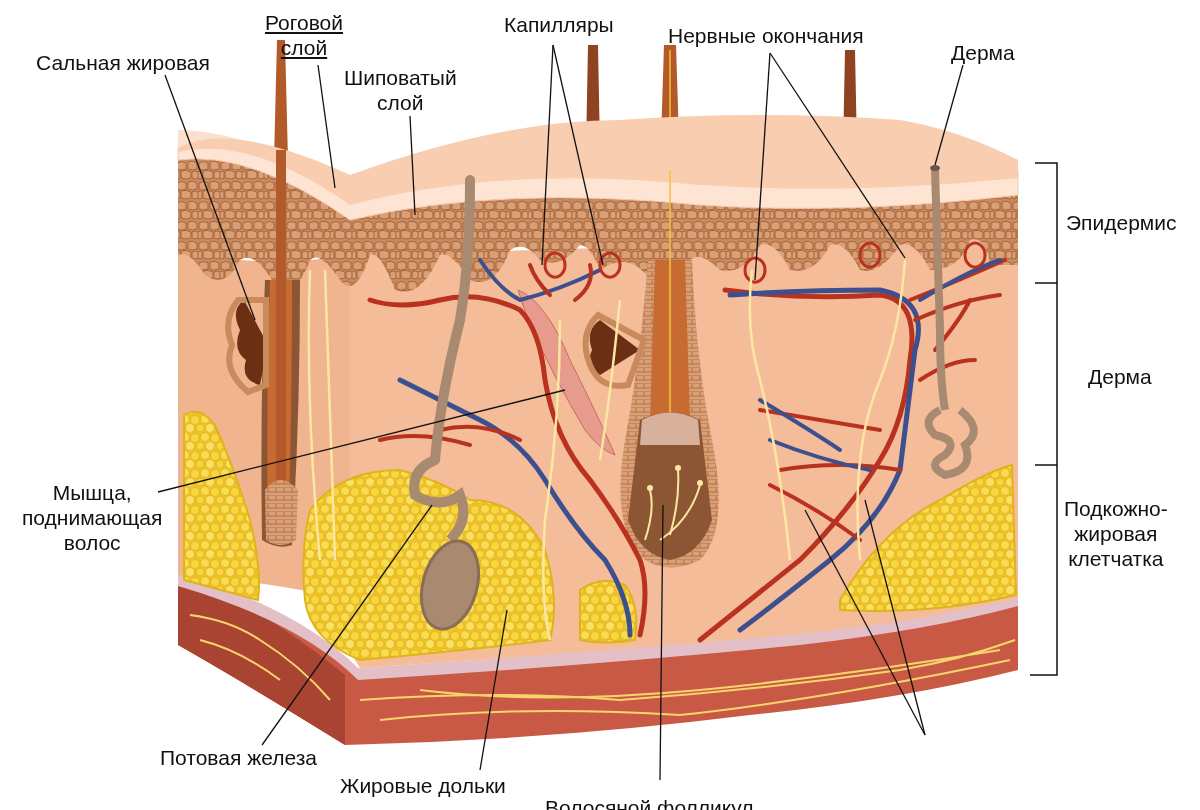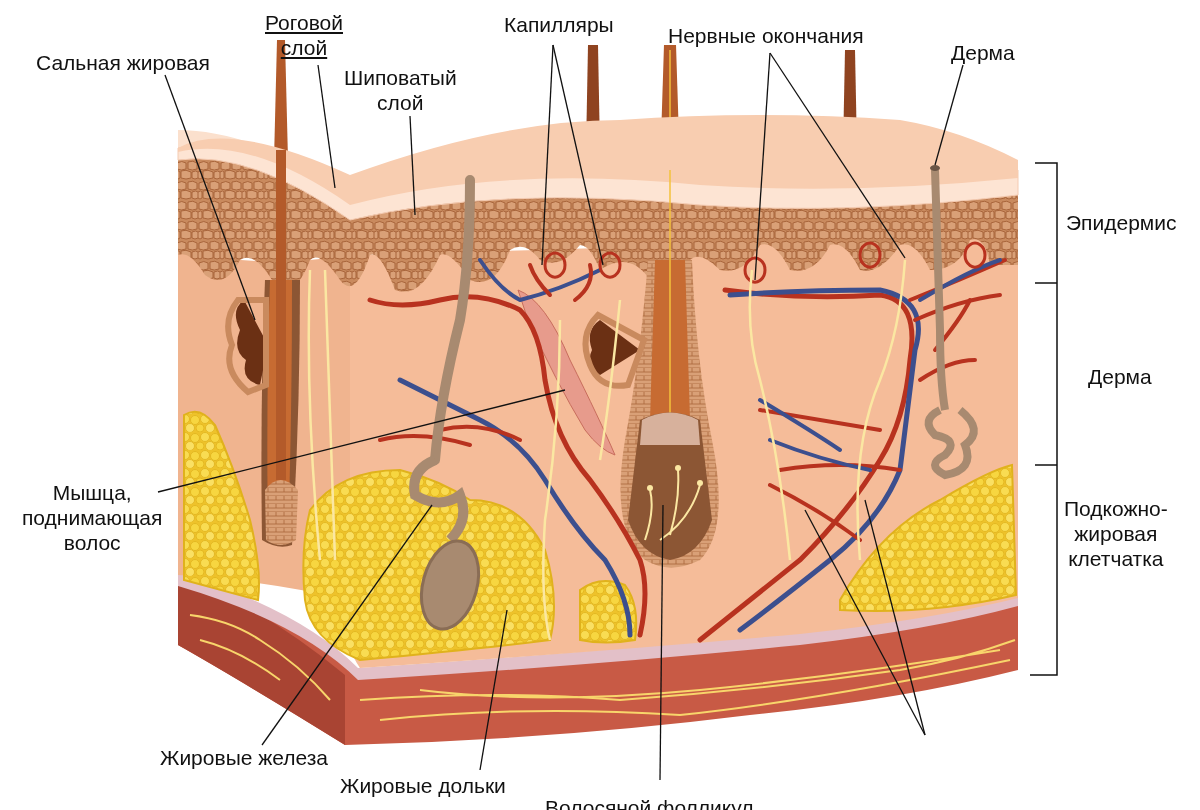--- a/index.html
+++ b/index.html
@@ -175,16 +175,16 @@
     <div>жировая</div>
     <div>клетчатка</div>
   </div>
 
   <div class="lbl" style="left:22px; top:480px;">
     <div>Мышца,</div>
     <div>поднимающая</div>
     <div>волос</div>
   </div>
 
-  <div class="lbl" style="left:160px; top:745px;">Жировые железа</div>
+  <div class="lbl" style="left:160px; top:745px;">Потовая железа</div>
   <div class="lbl" style="left:340px; top:773px;text-align:center;">Жировые дольки</div>
   <div class="lbl" style="left:545px; top:795px;">Волосяной фолликул</div>
 </div>
 
 </body></html>

